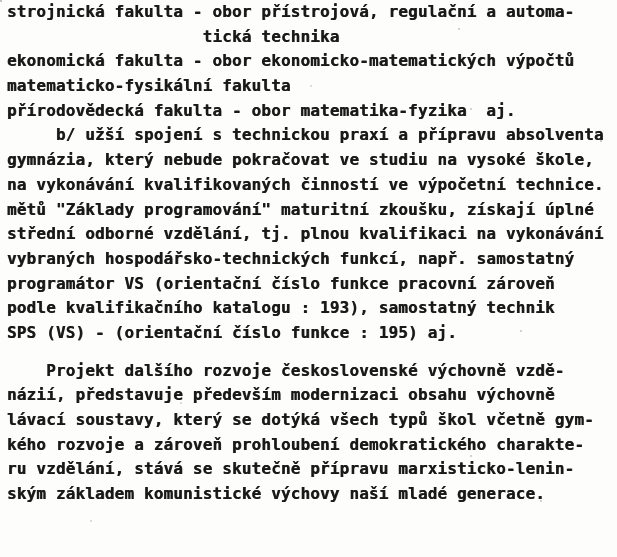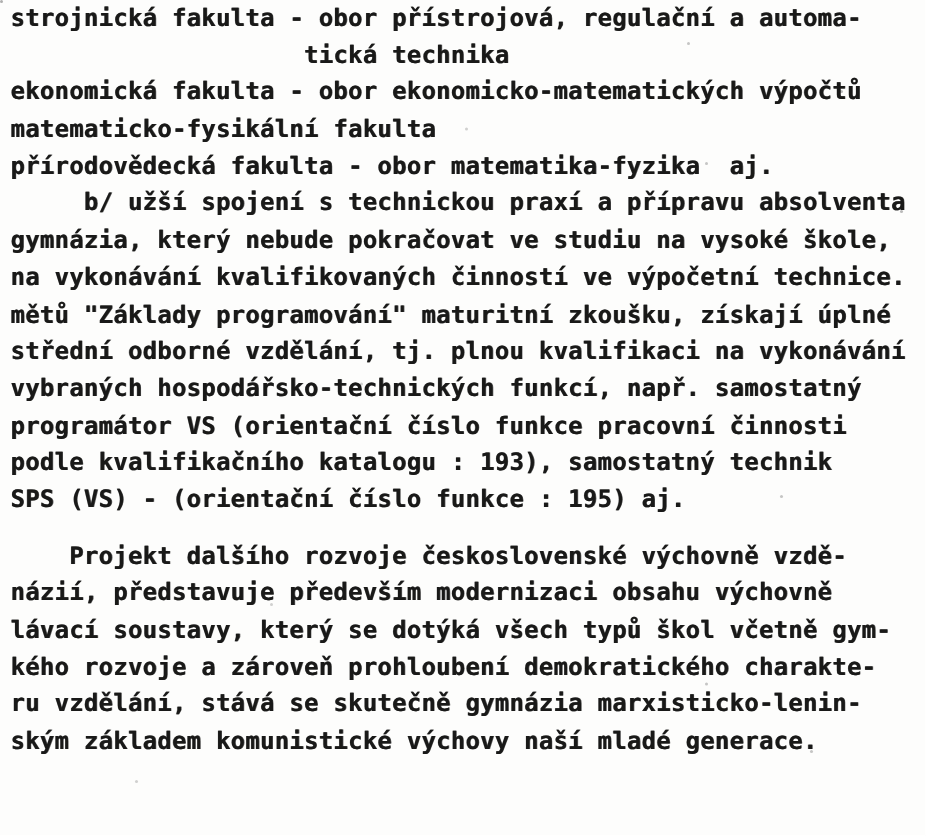--- a/index.html
+++ b/index.html
@@ -67,23 +67,23 @@
     <div class="line">                    tická technika</div>
     <div class="line">ekonomická fakulta - obor ekonomicko-matematických výpočtů</div>
     <div class="line">matematicko-fysikální fakulta</div>
     <div class="line">přírodovědecká fakulta - obor matematika-fyzika  aj.</div>
     <div class="line">     b/ užší spojení s technickou praxí a přípravu absolventa</div>
     <div class="line">gymnázia, který nebude pokračovat ve studiu na vysoké škole,</div>
     <div class="line">na vykonávání kvalifikovaných činností ve výpočetní technice.</div>
     <div class="line">mětů "Základy programování" maturitní zkoušku, získají úplné</div>
     <div class="line">střední odborné vzdělání, tj. plnou kvalifikaci na vykonávání</div>
     <div class="line">vybraných hospodářsko-technických funkcí, např. samostatný</div>
-    <div class="line">programátor VS (orientační číslo funkce pracovní činnosti</div>
+    <div class="line">programátor VS (orientační číslo funkce pracovní zároveň</div>
     <div class="line">podle kvalifikačního katalogu : 193), samostatný technik</div>
     <div class="line">SPS (VS) - (orientační číslo funkce : 195) aj.</div>
     <div class="line gap-above">    Projekt dalšího rozvoje československé výchovně vzdě-</div>
     <div class="line">názií, představuje především modernizaci obsahu výchovně</div>
     <div class="line">lávací soustavy, který se dotýká všech typů škol včetně gym-</div>
     <div class="line">kého rozvoje a zároveň prohloubení demokratického charakte-</div>
-    <div class="line">ru vzdělání, stává se skutečně gymnázia marxisticko-lenin-</div>
+    <div class="line">ru vzdělání, stává se skutečně přípravu marxisticko-lenin-</div>
     <div class="line">ským základem komunistické výchovy naší mladé generace.</div>
   </div>
 </div>
 
 </body></html>

